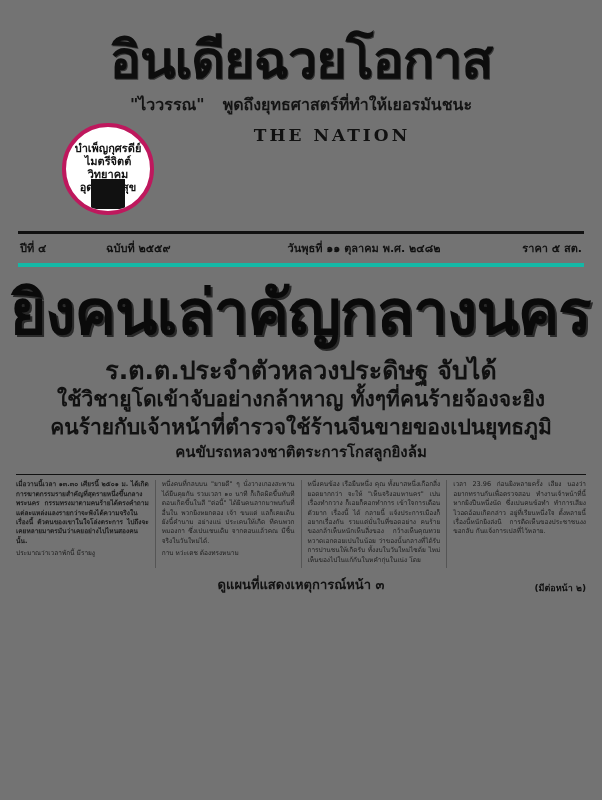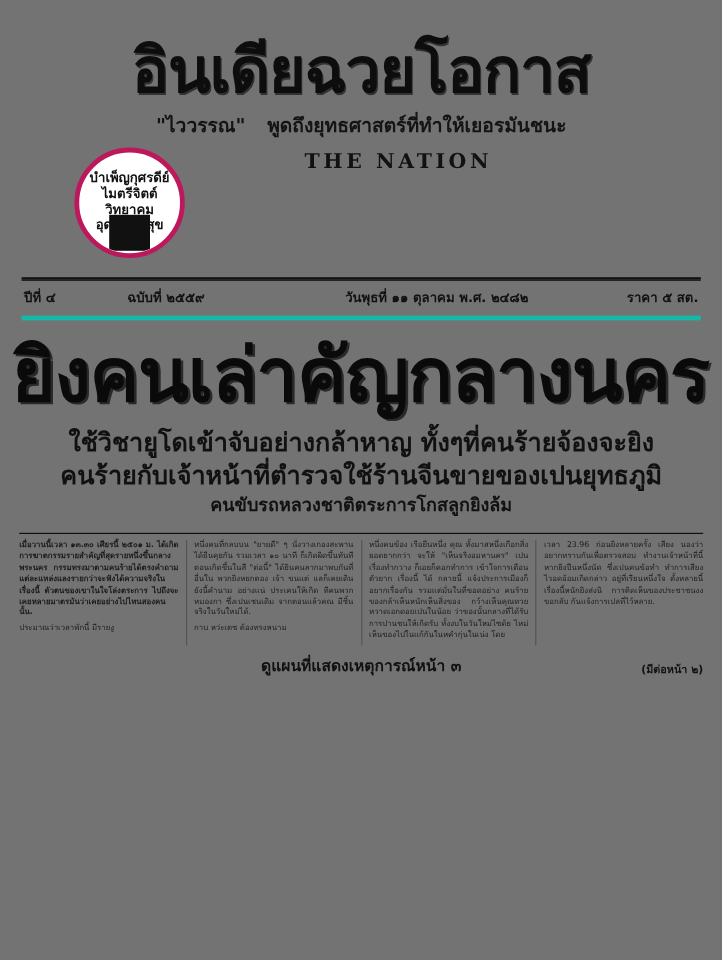--- a/index.html
+++ b/index.html
@@ -257,20 +257,21 @@
     <div class="cell issue">ฉบับที่ ๒๕๕๙</div>
     <div class="cell date">วันพุธที่ ๑๑ ตุลาคม พ.ศ. ๒๔๘๒</div>
     <div class="cell price">ราคา ๕ สต.</div>
   </div>
 
   <div class="headline-wrap">
     <div class="headline">ยิงคนเล่าคัญกลางนคร</div>
   </div>
 
   <div class="subheads">
+    <div class="sub1">ร.ต.ต.ประจำตัวหลวงประดิษฐ จับได้</div>
     <div class="sub2">ใช้วิชายูโดเข้าจับอย่างกล้าหาญ  ทั้งๆที่คนร้ายจ้องจะยิง</div>
     <div class="sub2">คนร้ายกับเจ้าหน้าที่ตำรวจใช้ร้านจีนขายของเปนยุทธภูมิ</div>
     <div class="sub3">คนขับรถหลวงชาติตระการโกสลูกยิงล้ม</div>
   </div>
 
   <div class="body-area">
     <div class="columns">
       <div class="col">
         <p class="lead">เมื่อวานนี้เวลา ๑๓.๓๐ เศียรนี้ ๒๕๐๑ ม. ได้เกิดการฆาตกรรมรายสำคัญที่สุดรายหนึ่งขึ้นกลางพระนคร กรรมทรงมาตามคนร้ายได้ตรงคำถามแต่ละแหล่งแลงรายกว่าจะฟังได้ความจริงในเรื่องนี้ ตัวตนของเขาในใจโล่งตระการ ไปถึงจะเคยหลายมาตรมันว่าเคยอย่างไปไหนสองคนนั้น.</p>
         <p>ประมาณว่าเวลาพักนี้  มีรายงู</p>

